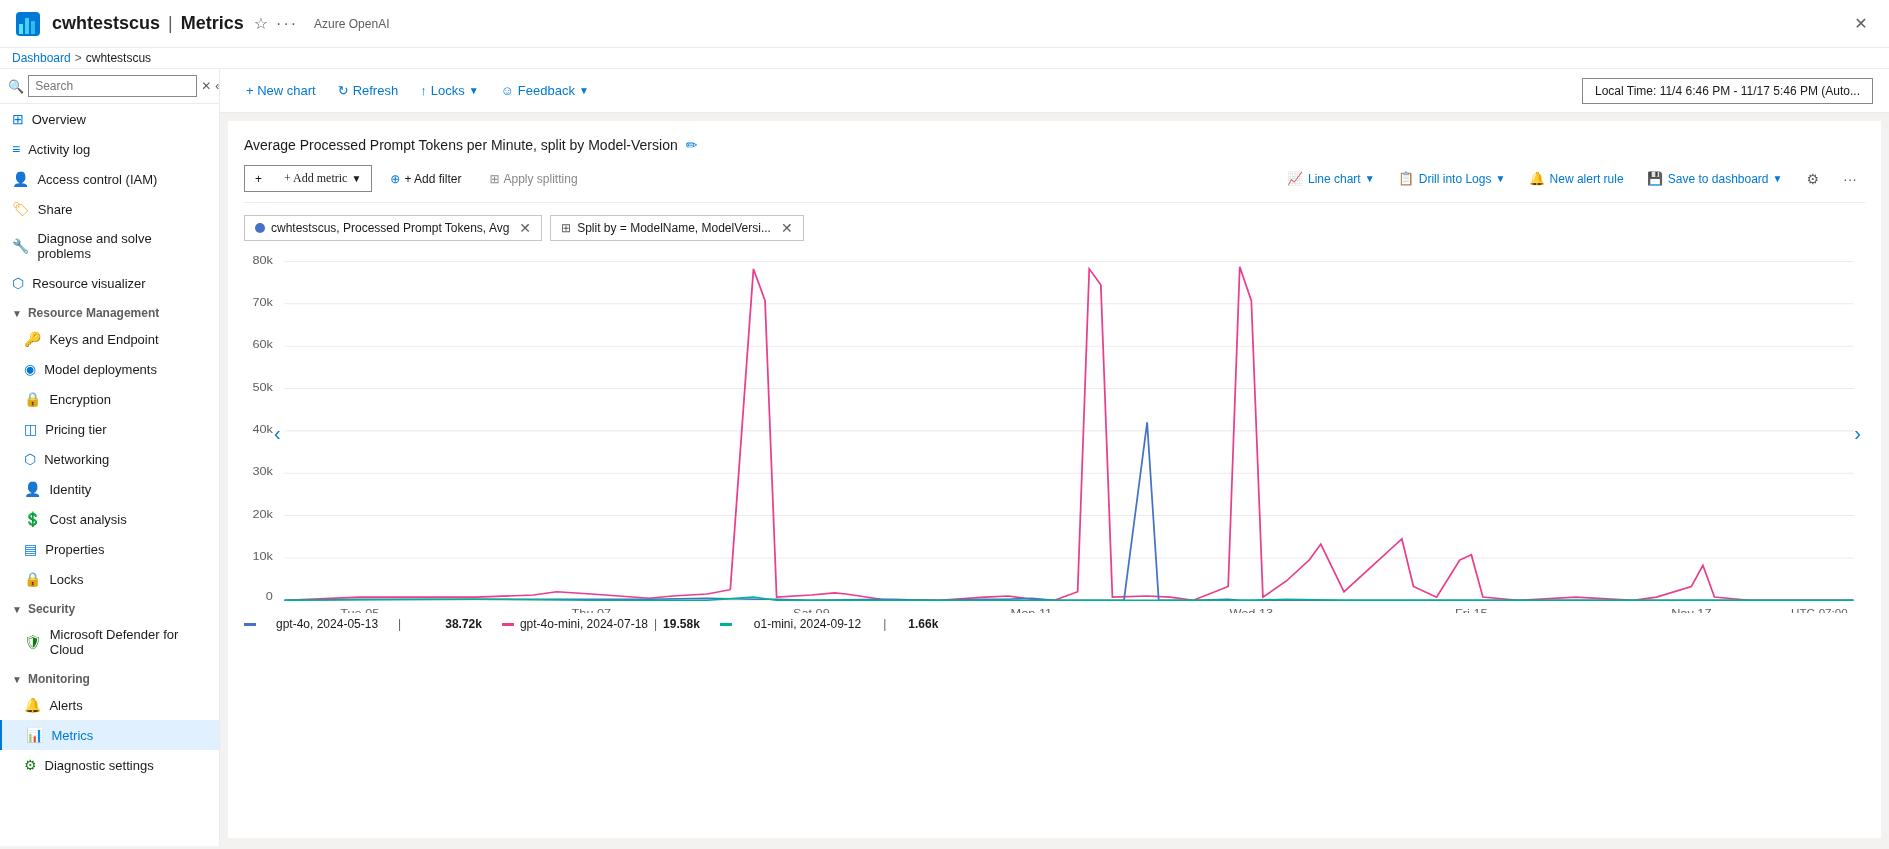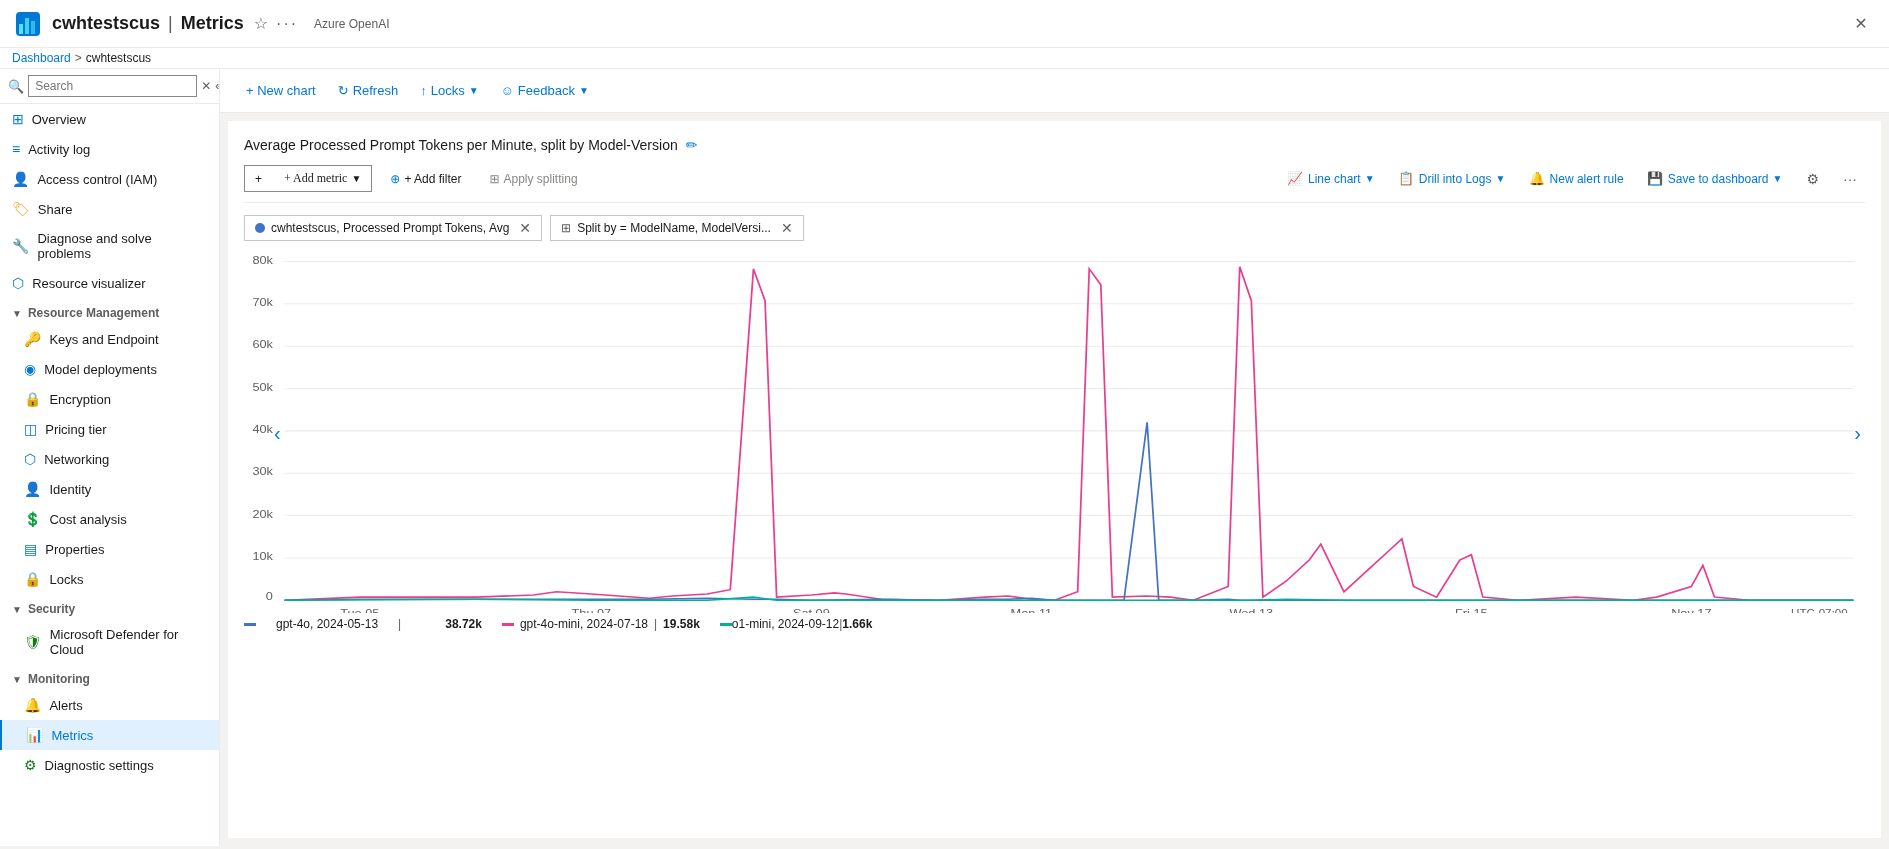--- a/index.html
+++ b/index.html
@@ -150,20 +150,21 @@
         <span style="font-size:13px;">↑</span>
         <span>Locks</span>
         <span style="font-size:10px;">▼</span>
       </button>
       <button style="display:flex;align-items:center;gap:4px;padding:6px 10px;cursor:pointer;color:#0078d4;font-size:13px;border:none;background:none;">
         <span style="font-size:13px;">☺</span>
         <span>Feedback</span>
         <span style="font-size:10px;">▼</span>
       </button>
       <div style="flex:1;"></div>
+      <button style="border:1px solid #8a8886;padding:5px 12px;font-size:12px;color:#1a1a1a;background:#fff;cursor:pointer;">Local Time: 11/4 6:46 PM - 11/17 5:46 PM (Auto...</button>
     </div>
 
     <div style="flex:1;background:#fff;margin:8px;padding:16px;overflow:hidden;position:relative;">
 
       <div style="font-size:14px;color:#1a1a1a;margin-bottom:12px;display:flex;align-items:center;gap:8px;">
         <span>Average Processed Prompt Tokens per Minute, split by Model-Version</span>
         <span style="color:#0078d4;cursor:pointer;font-size:14px;">✏</span>
       </div>
 
       <div style="display:flex;align-items:center;gap:8px;margin-bottom:12px;padding-bottom:10px;border-bottom:1px solid #edebe9;">
@@ -389,21 +390,21 @@
           <span>gpt-4o, 2024-05-13</span>
           <span style="color:#605e5c;">|</span>
           <span style="font-weight:600;margin-left:24px;">38.72k</span>
         </div>
         <div style="display:flex;align-items:center;gap:6px;">
           <span style="width:12px;height:3px;background:#e83e8c;display:inline-block;"></span>
           <span>gpt-4o-mini, 2024-07-18</span>
           <span style="color:#605e5c;">|</span>
           <span style="font-weight:600;">19.58k</span>
         </div>
-        <div style="display:flex;align-items:center;gap:0;">
+        <div style="display:flex;align-items:center;gap:22px;">
           <span style="width:12px;height:3px;background:#00b294;display:inline-block;"></span>
           <span>o1-mini, 2024-09-12</span>
           <span style="color:#605e5c;">|</span>
           <span style="font-weight:600;">1.66k</span>
         </div>
       </div>
     </div>
   </div>
 </div>
 

